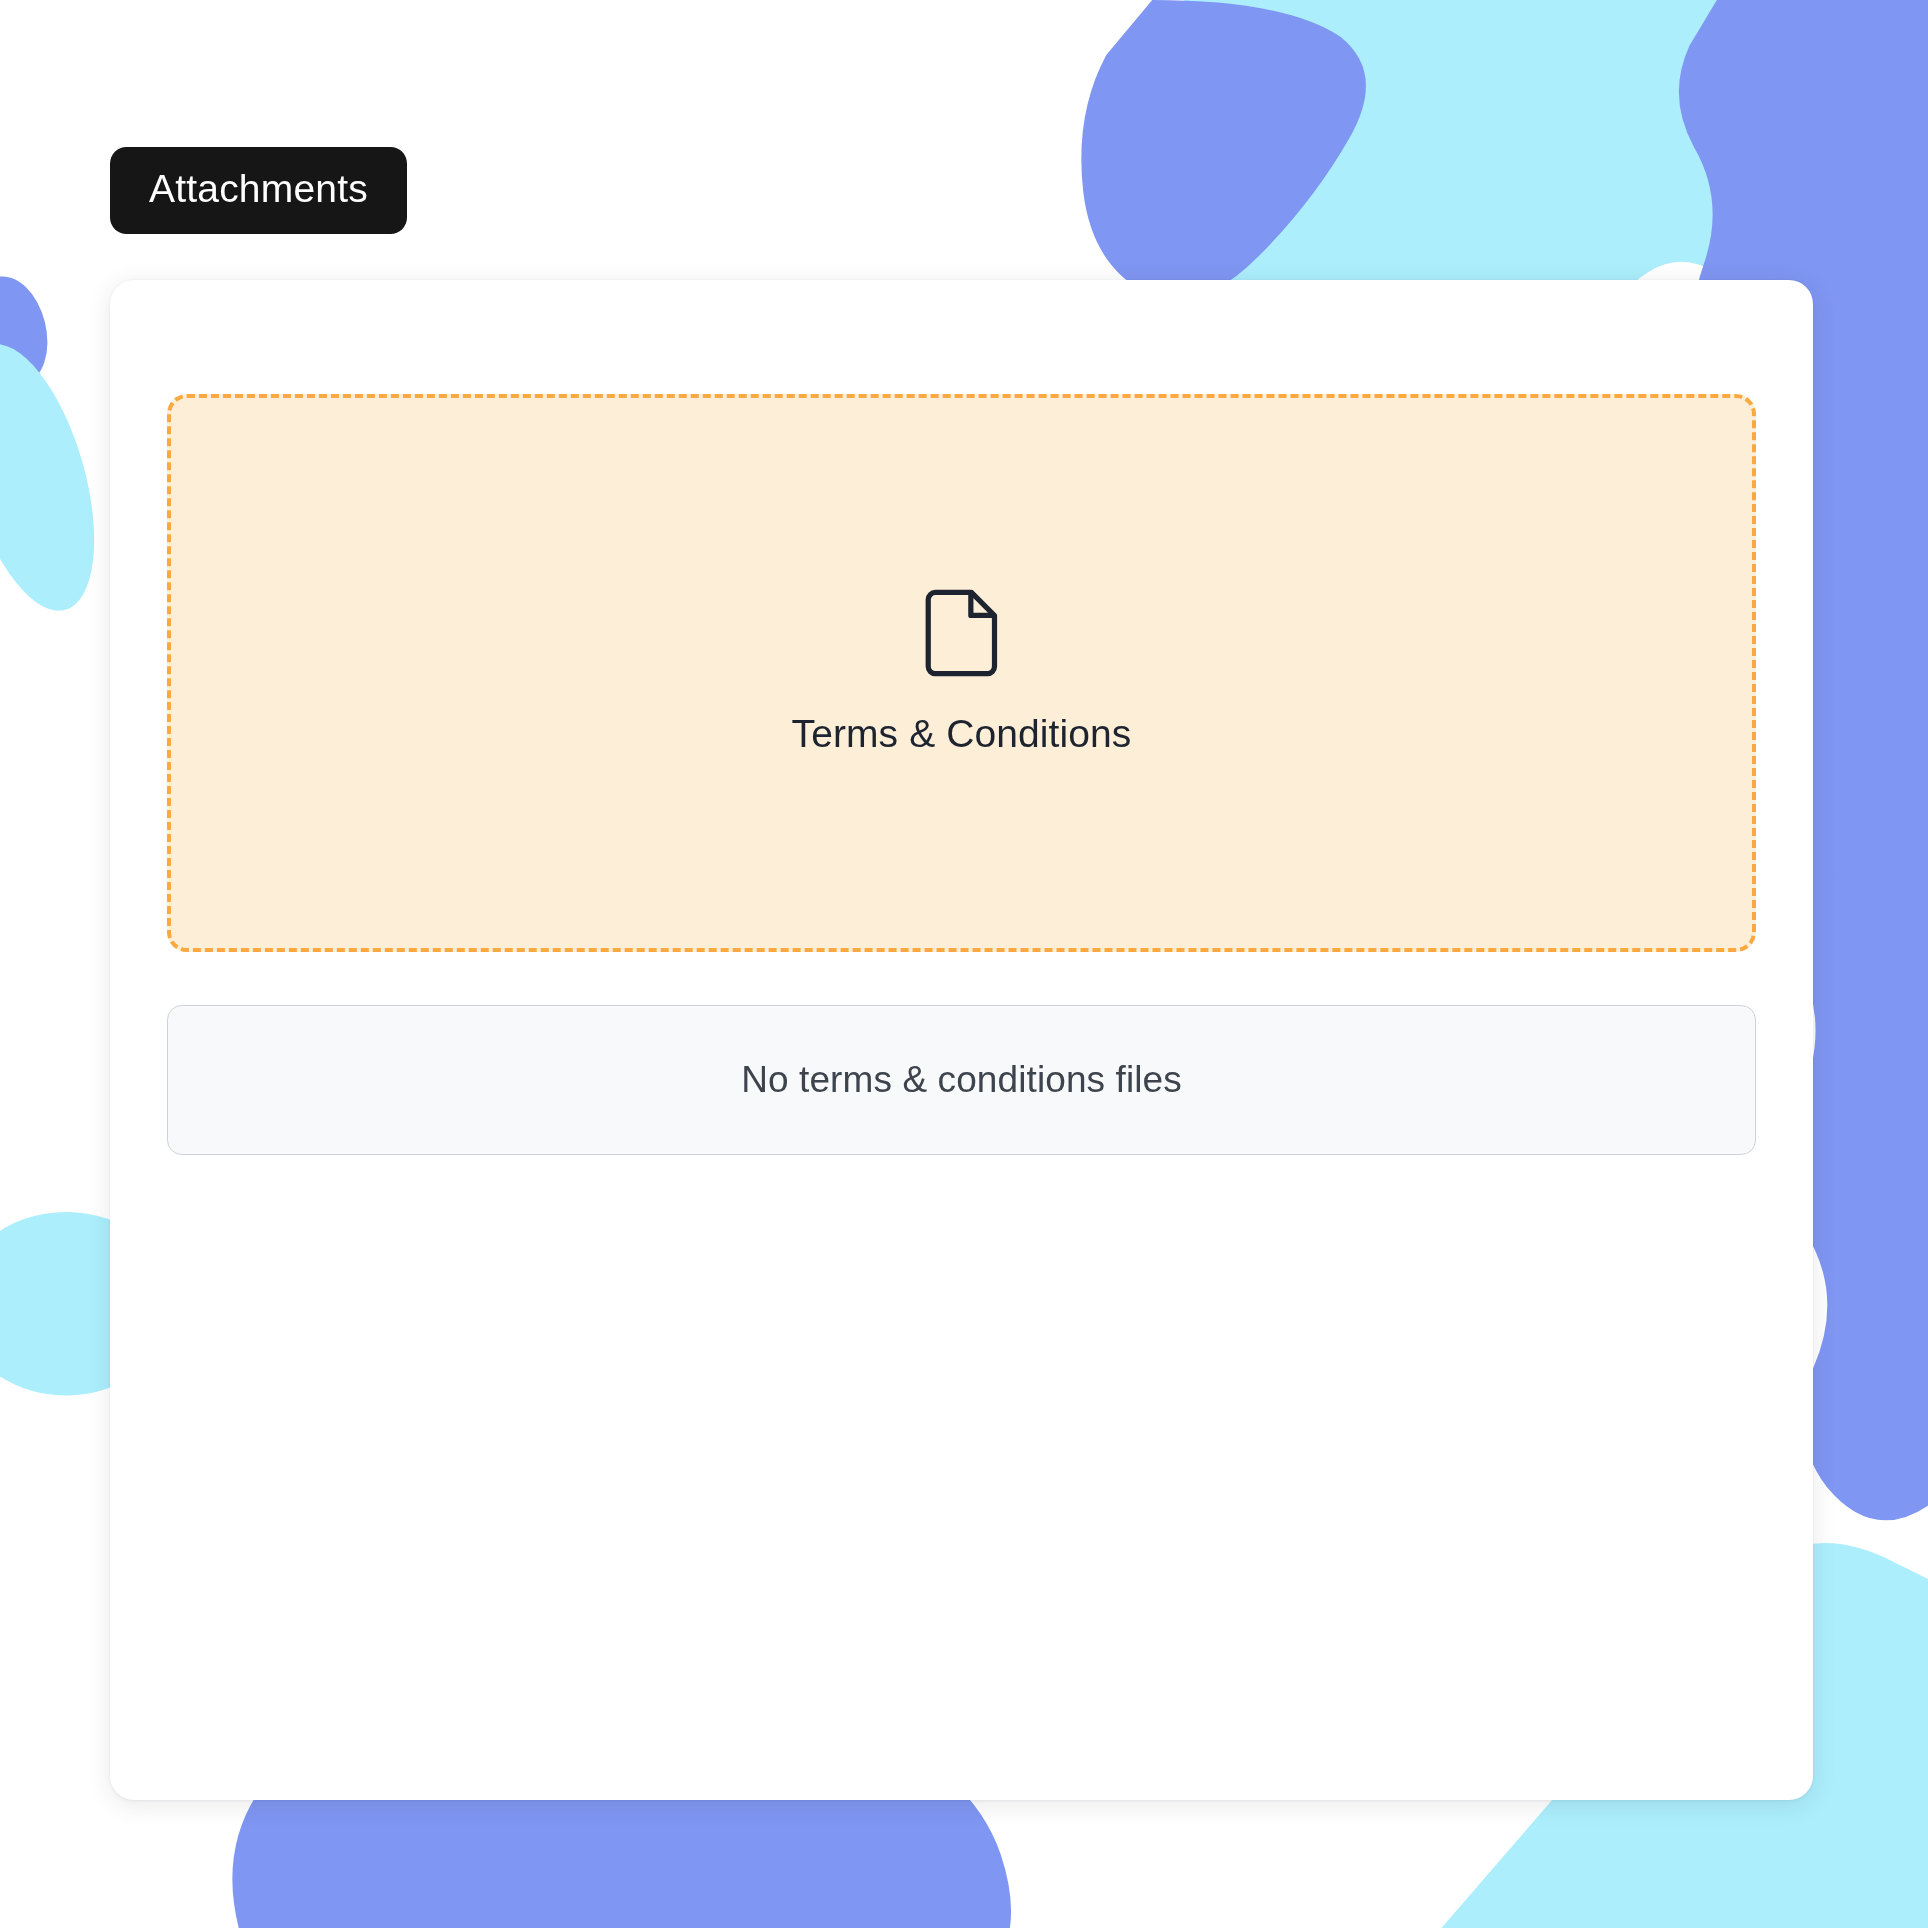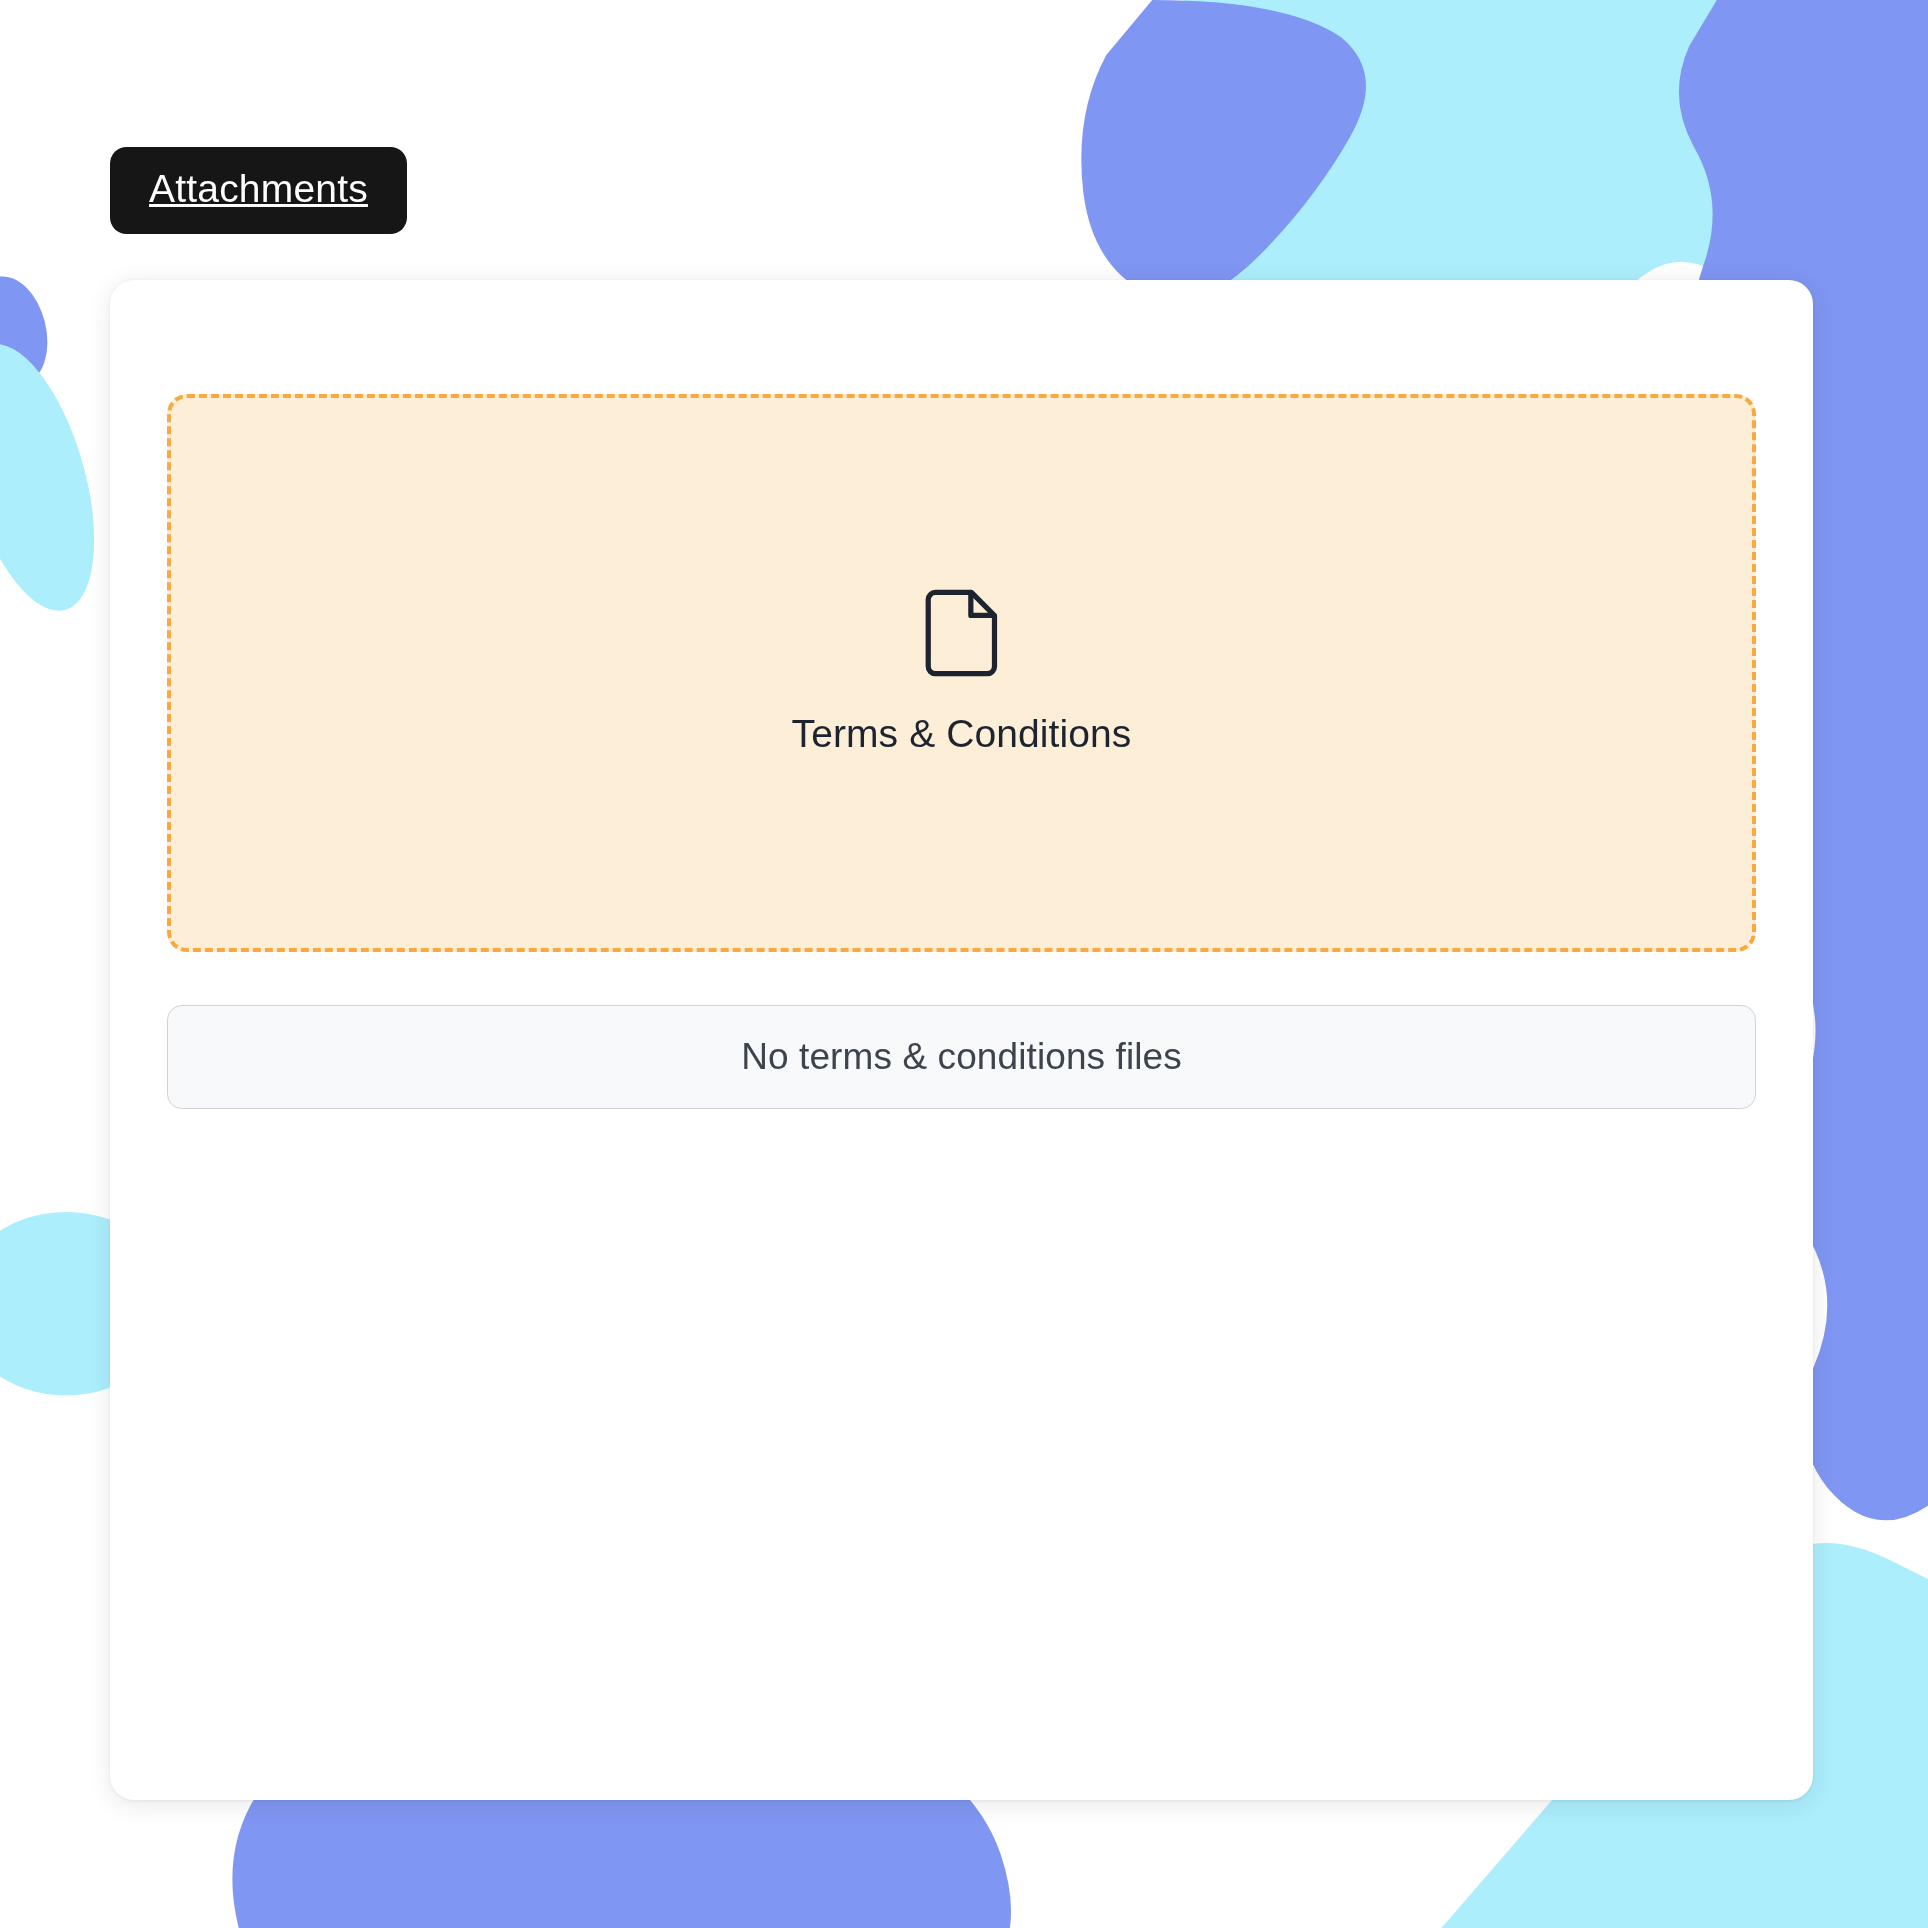--- a/index.html
+++ b/index.html
@@ -34,21 +34,20 @@
     z-index: 3;
     background: #161616;
     color: #ffffff;
     border-radius: 16.5px;
     padding: 22px 39px 26px 39px;
     font-size: 39px;
     line-height: 1;
     letter-spacing: 0.2px;
     font-weight: 400;
     white-space: nowrap;
-    text-decoration: underline;
   }
 
   
   #attachments-card {
     position: absolute;
     left: 110px;
     top: 280px;
     width: 1703px;
     height: 1520px;
     z-index: 2;
@@ -105,21 +104,21 @@
     color: #1d2430;
     font-weight: 400;
     letter-spacing: 0.1px;
     margin-top: 20px;
   }
 
   
   #empty-state-terms {
     margin-top: 53px;
     margin-bottom: 57px;
-    height: 104px;
+    height: 150px;
     background: #f8f9fa;
     border: 1.8px solid #ced2d6;
     border-radius: 14.7px;
     display: flex;
     align-items: center;
     justify-content: center;
     color: #3d444d;
     font-size: 37px;
     letter-spacing: 0.1px;
   }

